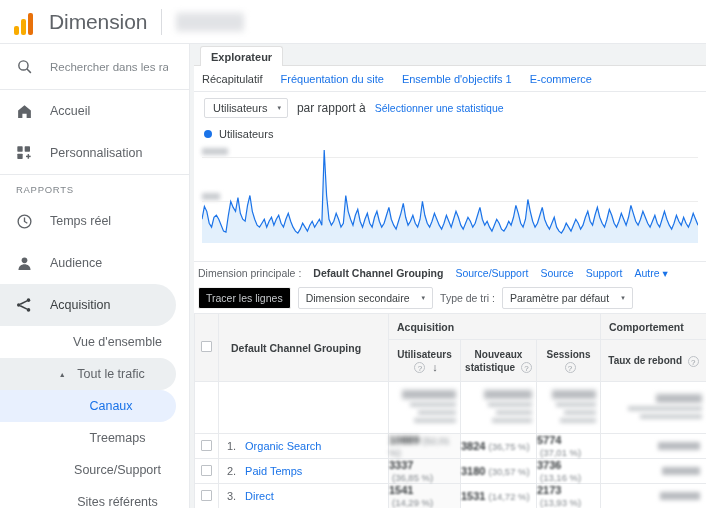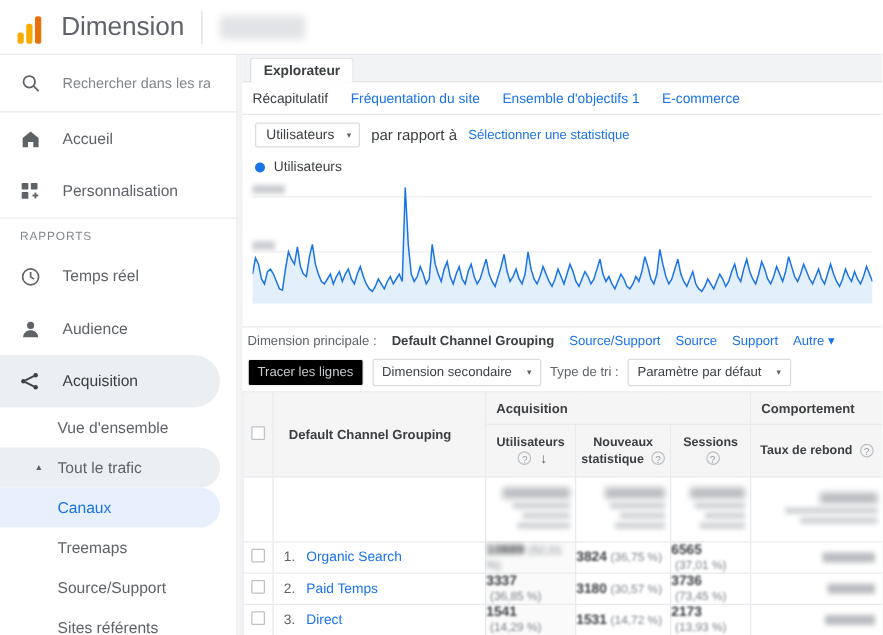--- a/index.html
+++ b/index.html
@@ -73,20 +73,21 @@
   .section-label {
     font-size: 9.5px; color: #80868b; letter-spacing: 0.7px;
     padding: 9px 0 5px 16px; font-weight: 400;
   }
   .divider-h { height: 1px; background: #e8eaed; margin: 0; }
 
   .sub-item {
     height: 32px; display: flex; align-items: center;
     padding-left: 46px; cursor: pointer; font-size: 12.5px; color: #5f6368;
     white-space: nowrap;
+    justify-content: center;
   }
   .sub-item.expandable { padding-left: 24px; }
   .sub-item.group {
     background: #eceff1; width: 176px;
     border-top-right-radius: 16px; border-bottom-right-radius: 16px;
   }
   .sub-item.selected {
     background: #e8f0fe; color: #1a73e8; width: 176px;
     border-top-right-radius: 16px; border-bottom-right-radius: 16px;
   }
@@ -491,21 +492,21 @@
               <span class="idx">1.</span>
               <span class="chan-link">Organic Search</span>
             </td>
             <td class="numcell row-hl">
               <span class="blurred-inline"><span class="num-main">10889</span><span class="num-pct">(52,01 %)</span></span>
             </td>
             <td class="numcell">
               <span class="num-main lightblur">3824</span><span class="num-pct lightblur">(36,75 %)</span>
             </td>
             <td class="numcell">
-              <span class="num-main lightblur">6565</span><span class="num-pct lightblur">(37,01 %)</span>
+              <span class="num-main lightblur">5774</span><span class="num-pct lightblur">(37,01 %)</span>
             </td>
             <td class="numcell">
               <div class="blur-val" style="width:42px"></div>
             </td>
           </tr>
 
           <tr class="data-row">
             <td class="cb-cell" style="background:#fff">
               <span class="cb"></span>
             </td>
@@ -513,21 +514,21 @@
               <span class="idx">2.</span>
               <span class="chan-link">Paid Temps</span>
             </td>
             <td class="numcell row-hl">
               <span class="num-main lightblur">3337</span><span class="num-pct lightblur">(36,85 %)</span>
             </td>
             <td class="numcell">
               <span class="num-main lightblur">3180</span><span class="num-pct lightblur">(30,57 %)</span>
             </td>
             <td class="numcell">
-              <span class="num-main lightblur">3736</span><span class="num-pct lightblur">(73,45 %)</span>
+              <span class="num-main lightblur">3736</span><span class="num-pct lightblur">(13,16 %)</span>
             </td>
             <td class="numcell">
               <div class="blur-val" style="width:38px"></div>
             </td>
           </tr>
 
           <tr class="data-row">
             <td class="cb-cell" style="background:#fff">
               <span class="cb"></span>
             </td>

